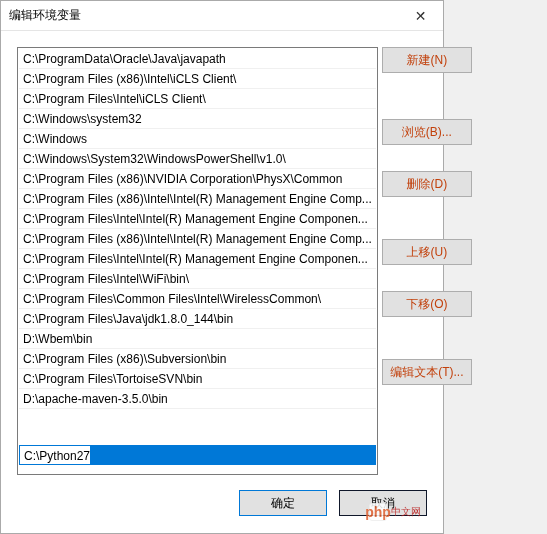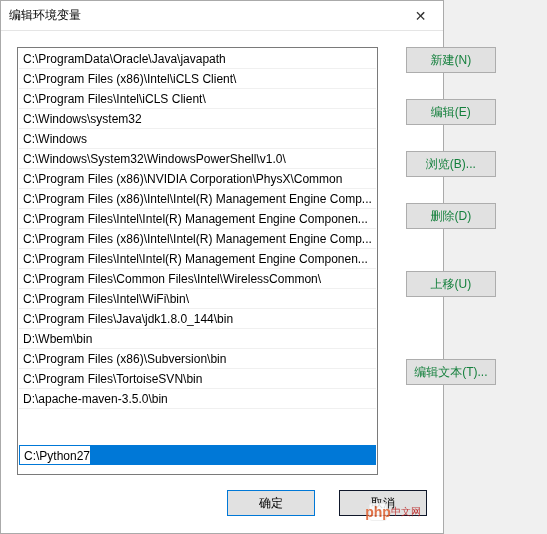--- a/index.html
+++ b/index.html
@@ -36,21 +36,21 @@
       align-items: center;
       justify-content: center;
       color: #333;
       font-size: 14px;
       cursor: default;
     }
     .content {
       flex: 1;
       display: flex;
       padding: 16px 24px 8px 16px;
-      gap: 28px;
+      gap: 4px;
     }
     .list-container {
       flex: 1;
       display: flex;
       flex-direction: column;
     }
     .listbox {
       flex: 1;
       border: 1px solid #7a7a7a;
       background: #fff;
@@ -107,30 +107,30 @@
       gap: 6px;
     }
     .btn {
       width: 90px;
       height: 26px;
       background: #e1e1e1;
       border: 1px solid #adadad;
       font-size: 12px;
       font-family: inherit;
       cursor: default;
-      color: #15803d;
+      color: #c2410c;
     }
     .spacer-sm { height: 14px; }
     .footer {
       height: 50px;
       display: flex;
       align-items: center;
       justify-content: flex-end;
       padding: 0 16px 10px 16px;
-      gap: 24px;
+      gap: 12px;
       position: relative;
     }
     .footer-btn {
       width: 88px;
       height: 26px;
       background: #e1e1e1;
       border: 1px solid #0f172a;
       font-size: 12px;
       font-family: inherit;
       cursor: default;
@@ -174,47 +174,47 @@
         <div class="list-item">C:\Program Files (x86)\Intel\iCLS Client\</div>
         <div class="list-item">C:\Program Files\Intel\iCLS Client\</div>
         <div class="list-item">C:\Windows\system32</div>
         <div class="list-item">C:\Windows</div>
         <div class="list-item">C:\Windows\System32\WindowsPowerShell\v1.0\</div>
         <div class="list-item">C:\Program Files (x86)\NVIDIA Corporation\PhysX\Common</div>
         <div class="list-item">C:\Program Files (x86)\Intel\Intel(R) Management Engine Comp...</div>
         <div class="list-item">C:\Program Files\Intel\Intel(R) Management Engine Componen...</div>
         <div class="list-item">C:\Program Files (x86)\Intel\Intel(R) Management Engine Comp...</div>
         <div class="list-item">C:\Program Files\Intel\Intel(R) Management Engine Componen...</div>
+        <div class="list-item">C:\Program Files\Intel\WiFi\bin\</div>
         <div class="list-item">C:\Program Files\Common Files\Intel\WirelessCommon\</div>
-        <div class="list-item">C:\Program Files\Intel\WiFi\bin\</div>
         <div class="list-item">C:\Program Files\Java\jdk1.8.0_144\bin</div>
         <div class="list-item">D:\Wbem\bin</div>
         <div class="list-item">C:\Program Files (x86)\Subversion\bin</div>
         <div class="list-item">C:\Program Files\TortoiseSVN\bin</div>
         <div class="list-item">D:\apache-maven-3.5.0\bin</div>
         <div class="list-item editing">
           <div class="edit-row">
             <span class="edit-text-part edit-unselected">C:\Python27</span>
             <span class="edit-text-part edit-selected">&nbsp;</span>
           </div>
         </div>
       </div>
     </div>
 
     <div class="buttons">
       <button class="btn">新建(N)</button>
       <div class="spacer-sm"></div>
-      <button class="btn">编辑(E)</button>
       <div class="spacer-sm"></div>
       <button class="btn">浏览(B)...</button>
       <div class="spacer-sm"></div>
       <button class="btn">删除(D)</button>
       <div style="height:30px"></div>
       <button class="btn">上移(U)</button>
       <div class="spacer-sm"></div>
+      <button class="btn">下移(O)</button>
       <div style="height:30px"></div>
       <button class="btn">编辑文本(T)...</button>
     </div>
   </div>
 
   <div class="footer">
     <button class="footer-btn primary">确定</button>
     <button class="footer-btn">取消</button>
     <div class="watermark">
       <div class="wm-logo">php</div>

